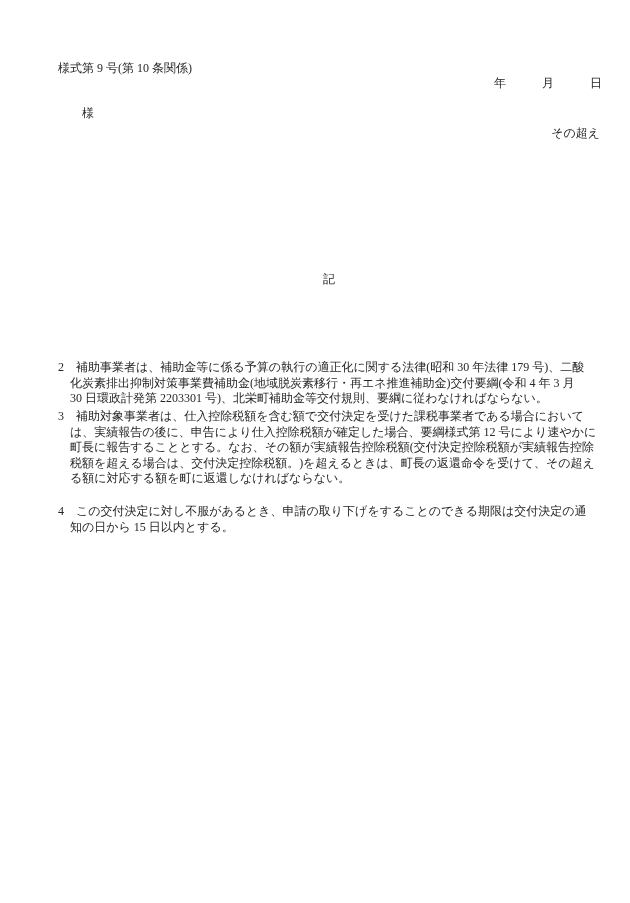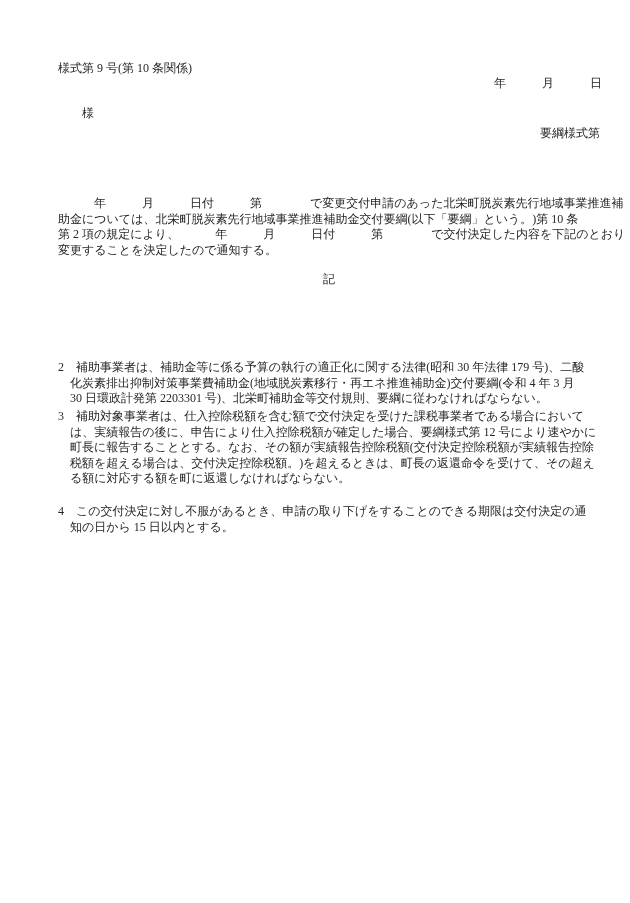--- a/index.html
+++ b/index.html
@@ -35,25 +35,21 @@
   .item-3      { left: 58px; top: 409px; }
   .item-4      { left: 58px; top: 504px; }
 </style>
 </head>
 <body>
 
 <div class="page">
   <div class="line form-number">様式第 9 号(第 10 条関係)</div>
   <div class="line date-line">年　　　月　　　日</div>
   <div class="line addressee">　　様</div>
-  <div class="line sender">要綱様式第</div>
-  <div class="line body-par">　　　年　　　月　　　日付　　　第　　　　で変更交付申請のあった北栄町脱炭素先行地域事業推進補
-助金については、北栄町脱炭素先行地域事業推進補助金交付要綱(以下「要綱」という。)第 10 条
-第 2 項の規定により、　　　年　　　月　　　日付　　　第　　　　で交付決定した内容を下記のとおり
-変更することを決定したので通知する。</div>
+  <div class="line sender">その超え</div>
   <div class="line ki-marker">記</div>
   <div class="line item-2">2　補助事業者は、補助金等に係る予算の執行の適正化に関する法律(昭和 30 年法律 179 号)、二酸
 　化炭素排出抑制対策事業費補助金(地域脱炭素移行・再エネ推進補助金)交付要綱(令和 4 年 3 月
 　30 日環政計発第 2203301 号)、北栄町補助金等交付規則、要綱に従わなければならない。</div>
   <div class="line item-3">3　補助対象事業者は、仕入控除税額を含む額で交付決定を受けた課税事業者である場合において
 　は、実績報告の後に、申告により仕入控除税額が確定した場合、要綱様式第 12 号により速やかに
 　町長に報告することとする。なお、その額が実績報告控除税額(交付決定控除税額が実績報告控除
 　税額を超える場合は、交付決定控除税額。)を超えるときは、町長の返還命令を受けて、その超え
 　る額に対応する額を町に返還しなければならない。</div>
   <div class="line item-4">4　この交付決定に対し不服があるとき、申請の取り下げをすることのできる期限は交付決定の通

